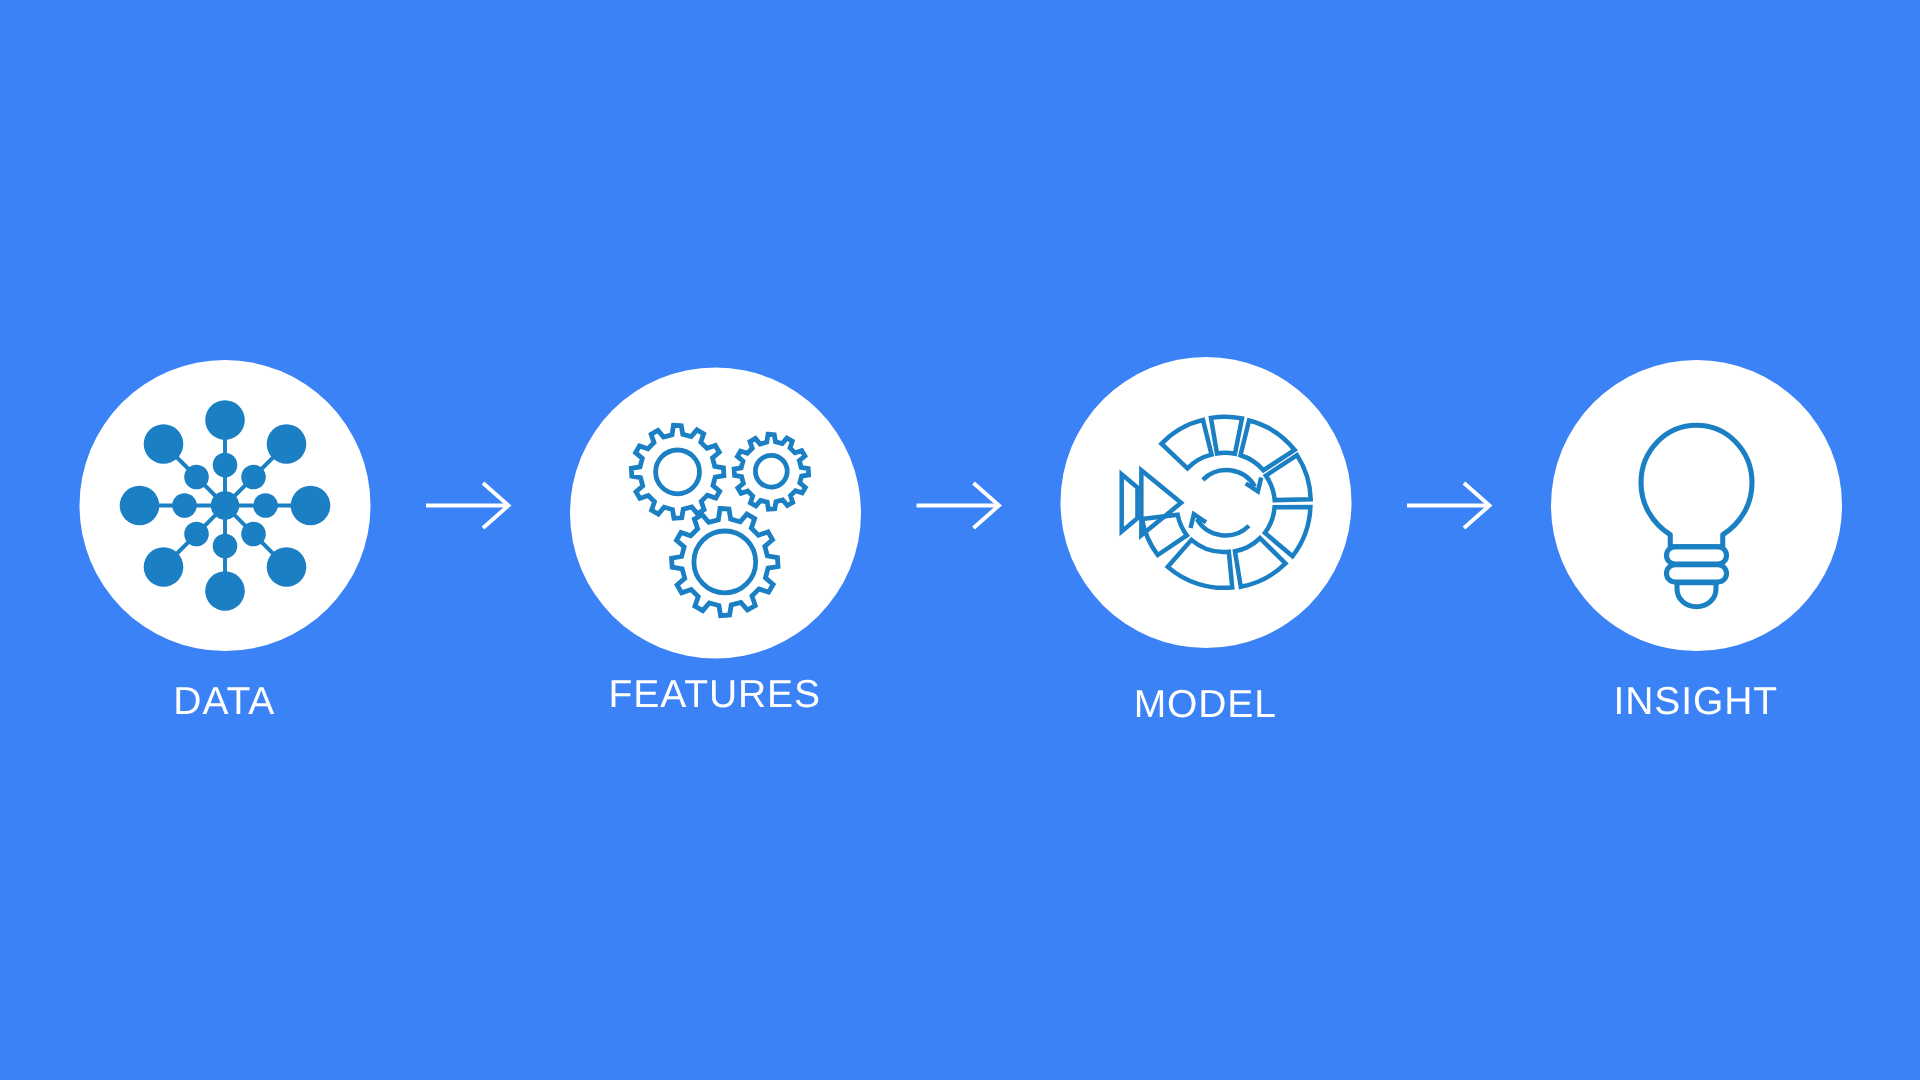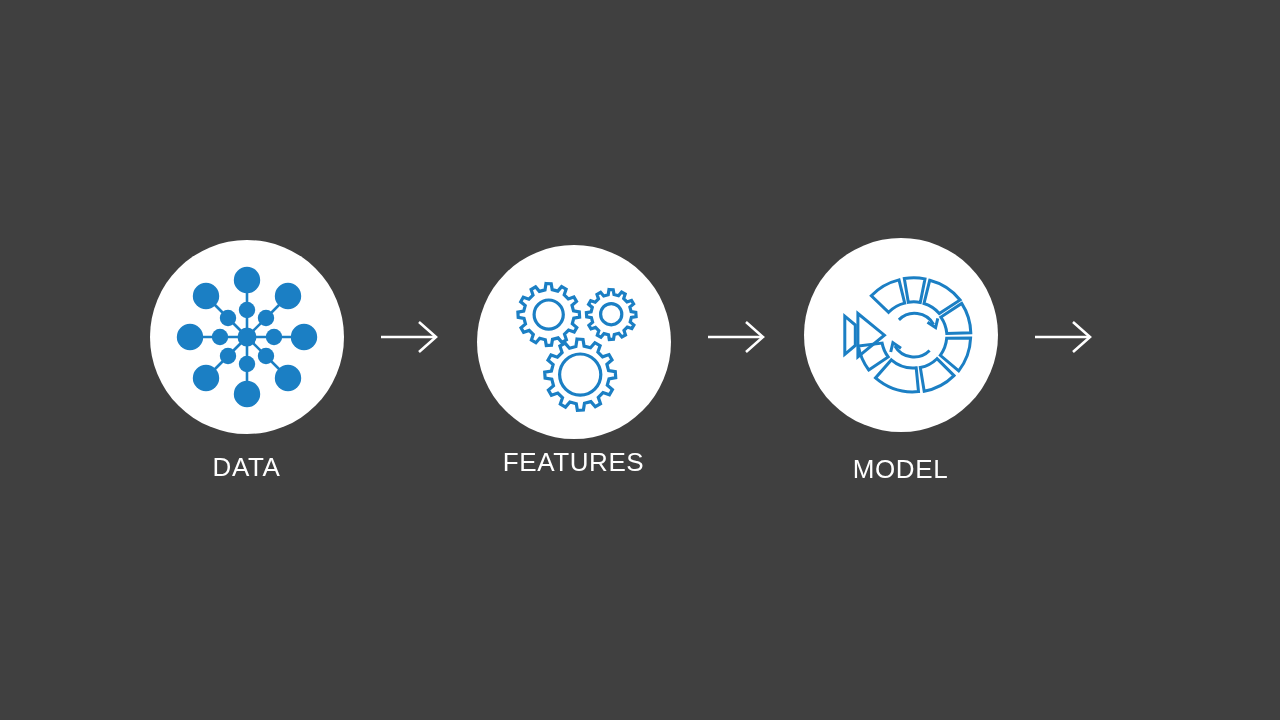--- a/index.html
+++ b/index.html
@@ -78,21 +78,21 @@
   }
   .stage-body {
     display: flex;
     flex-direction: column;
     align-items: center;
   }
 </style>
 </head>
 <body>
 
-<div id="canvas" style="background: #404040;">
+<div id="canvas" style="background: #3b82f6;">
   <div class="flow">
 
     <div class="stage">
       <div class="stage-body">
         <div class="disc" style="background: rgb(255, 255, 255);">
           <svg width="150" height="150" viewBox="0 0 150 150">
             <g stroke="#1b7fc4" stroke-width="2.6" fill="#1b7fc4">
 
               <line x1="75" y1="75" x2="75" y2="22"></line>
               <line x1="75" y1="75" x2="75" y2="128"></line>
@@ -217,15 +217,40 @@
         <svg width="60" height="34" viewBox="0 0 60 34">
           <g stroke="#ffffff" stroke-width="2.6" fill="none" stroke-linecap="butt" stroke-linejoin="miter">
             <line x1="1" y1="17" x2="55" y2="17"></line>
             <polyline points="39,2 56,17 39,32"></polyline>
           </g>
         </svg>
         <div class="label-spacer"></div>
       </div>
     </div>
 
+    <div class="stage">
+      <div class="stage-body">
+        <div class="disc" style="background: rgb(255, 255, 255);">
+          <svg width="150" height="150" viewBox="0 0 150 150">
+            <g stroke="#1b7fc4" stroke-width="3.4" fill="none" stroke-linejoin="round" stroke-linecap="round">
+
+              <path d="M 57.5 94.5
+                       C 45.5 87 38 74.2 38 59.8
+                       C 38 38.4 54.6 21.5 75 21.5
+                       C 95.4 21.5 112 38.4 112 59.8
+                       C 112 74.2 104.5 87 92.5 94.5
+                       L 92.5 102.5
+                       L 57.5 102.5 Z"></path>
+
+              <rect x="55" y="102.5" width="40" height="11.5" rx="5.7" ry="5.7"></rect>
+
+              <rect x="55" y="114.5" width="40" height="11.5" rx="5.7" ry="5.7"></rect>
+
+              <path d="M 62 126.5 L 62 130.5 C 62 137.5 67.8 142.5 75 142.5 C 82.2 142.5 88 137.5 88 130.5 L 88 126.5 Z"></path>
+            </g>
+          </svg>
+        </div>
+        <div class="stage-label" style="color: rgb(255, 255, 255);">INSIGHT</div>
+      </div>
+    </div>
 
   </div>
 </div>
 
 </body></html>

